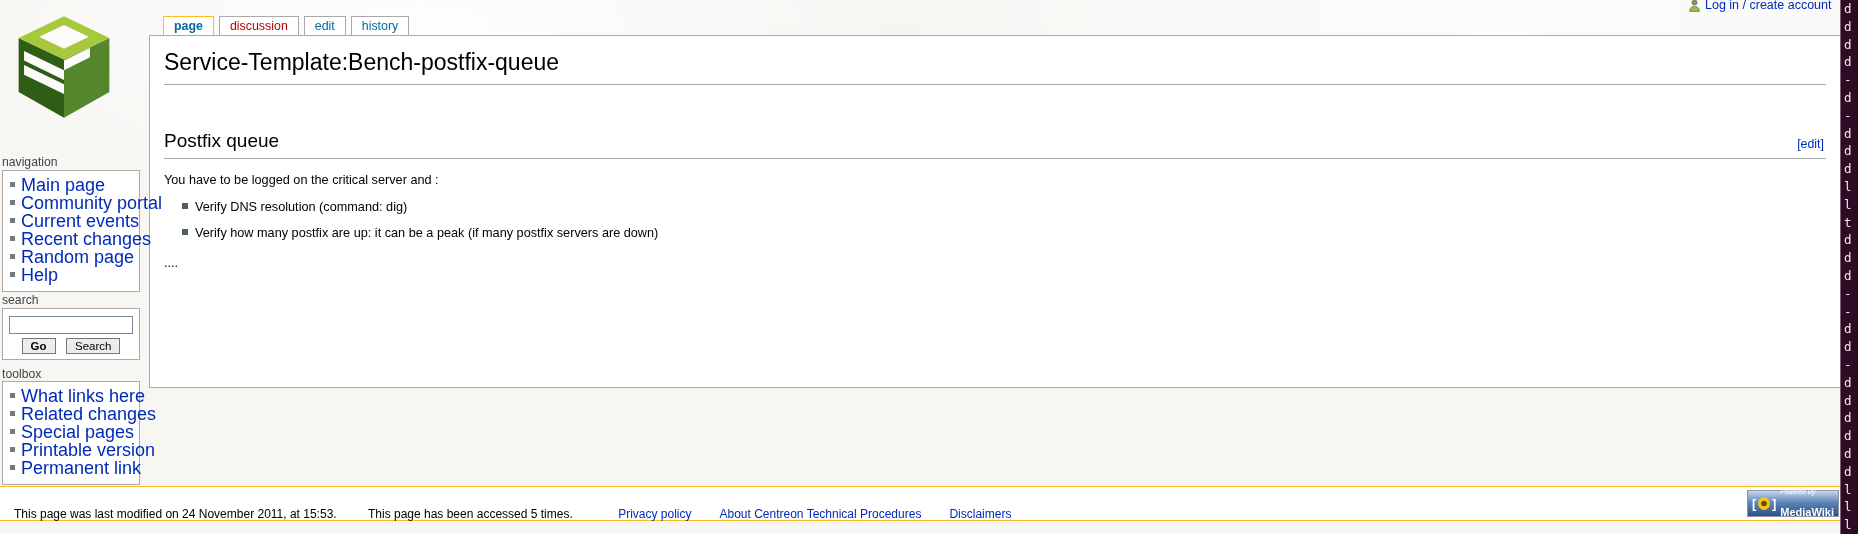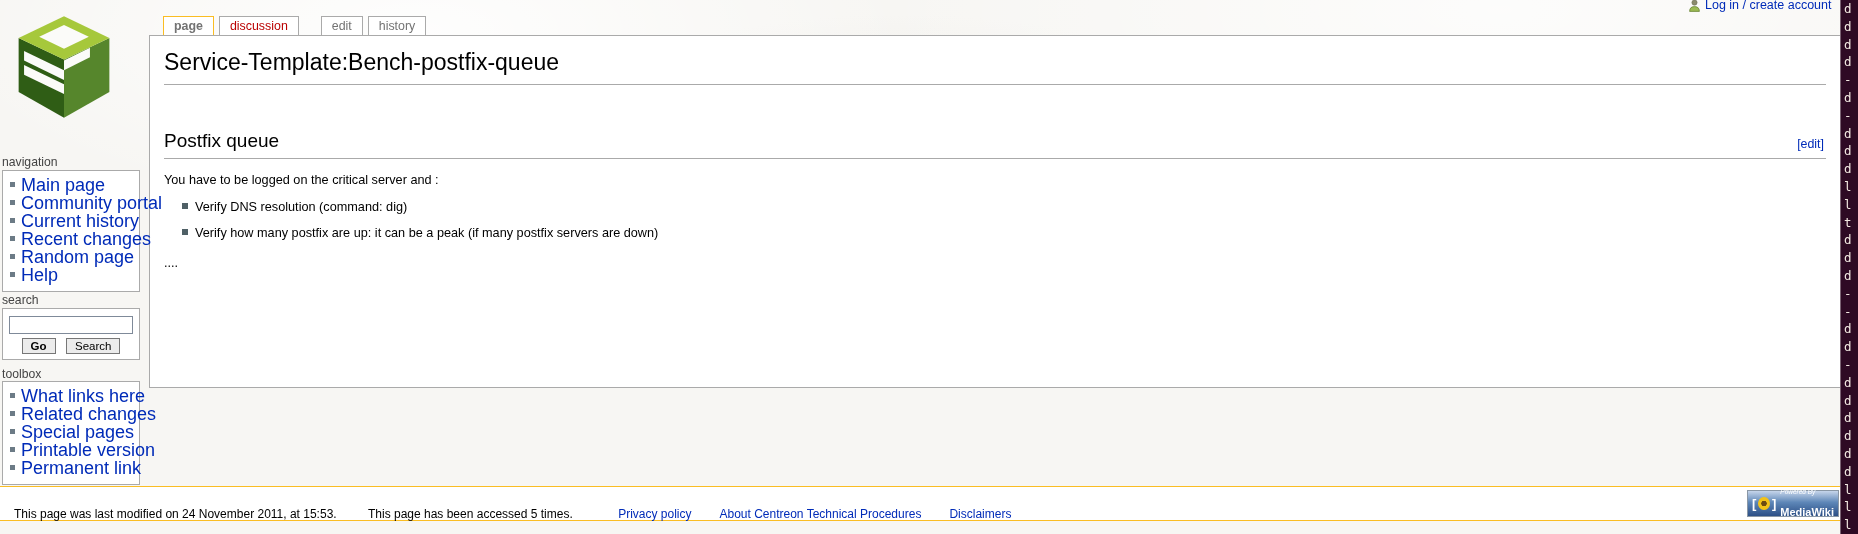--- a/index.html
+++ b/index.html
@@ -16,24 +16,24 @@
   .lnk{color:#002bb8;}
 
   
   #logo{position:absolute;left:10px;top:10px;width:108px;height:112px;cursor:pointer;}
 
   
   #personal{position:absolute;left:1688px;top:-2px;display:flex;align-items:center;gap:4px;font-size:12.5px;white-space:nowrap;}
 
   
   #tabs{position:absolute;left:163px;top:16px;display:flex;align-items:flex-end;font-size:12.4px;}
-  .tab{background:#fff;border:1px solid #aaa;border-bottom:none;padding:2px 10px 3px;margin-right:5px;color:#737373;}
+  .tab{background:#fff;border:1px solid #aaa;border-bottom:none;padding:2px 10px 3px;margin-right:5px;color:#0369a1;}
   .tab.active{border-color:#fabd23;font-weight:bold;}
   .tab.new{color:#ba0000;}
-  .tab.gapped{margin-left:17px;}
+  .tab.gapped{}
 
   
   #content{position:absolute;left:149px;top:35px;width:1692px;height:353px;box-sizing:border-box;
     background:#fff;border:1px solid #aaa;padding:8px 14px;font-size:12.7px;color:#000;line-height:1.45;}
   #page-title{font-size:23px;font-weight:normal;margin:2px 0 0;padding-bottom:5px;border-bottom:1px solid #aaa;}
   .section-head{position:relative;margin-top:42px;border-bottom:1px solid #aaa;padding-bottom:3px;}
   .section-head h2{font-size:19px;font-weight:normal;margin:0;display:inline;}
   .editsection{position:absolute;right:2px;bottom:4px;font-size:12.4px;font-weight:normal;}
   #content p{margin:12px 0 0;}
   ul.content-list{list-style:none;margin:9px 0 0;padding:0 0 0 18px;}
@@ -131,21 +131,21 @@
     <li class="side-item">
           <span class="side-bullet"></span>
           <a class="lnk">Main page</a>
         </li>
         <li class="side-item">
           <span class="side-bullet"></span>
           <a class="lnk">Community portal</a>
         </li>
         <li class="side-item">
           <span class="side-bullet"></span>
-          <a class="lnk">Current history</a>
+          <a class="lnk">Current events</a>
         </li>
         <li class="side-item">
           <span class="side-bullet"></span>
           <a class="lnk">Recent changes</a>
         </li>
         <li class="side-item">
           <span class="side-bullet"></span>
           <a class="lnk">Random page</a>
         </li>
         <li class="side-item">

